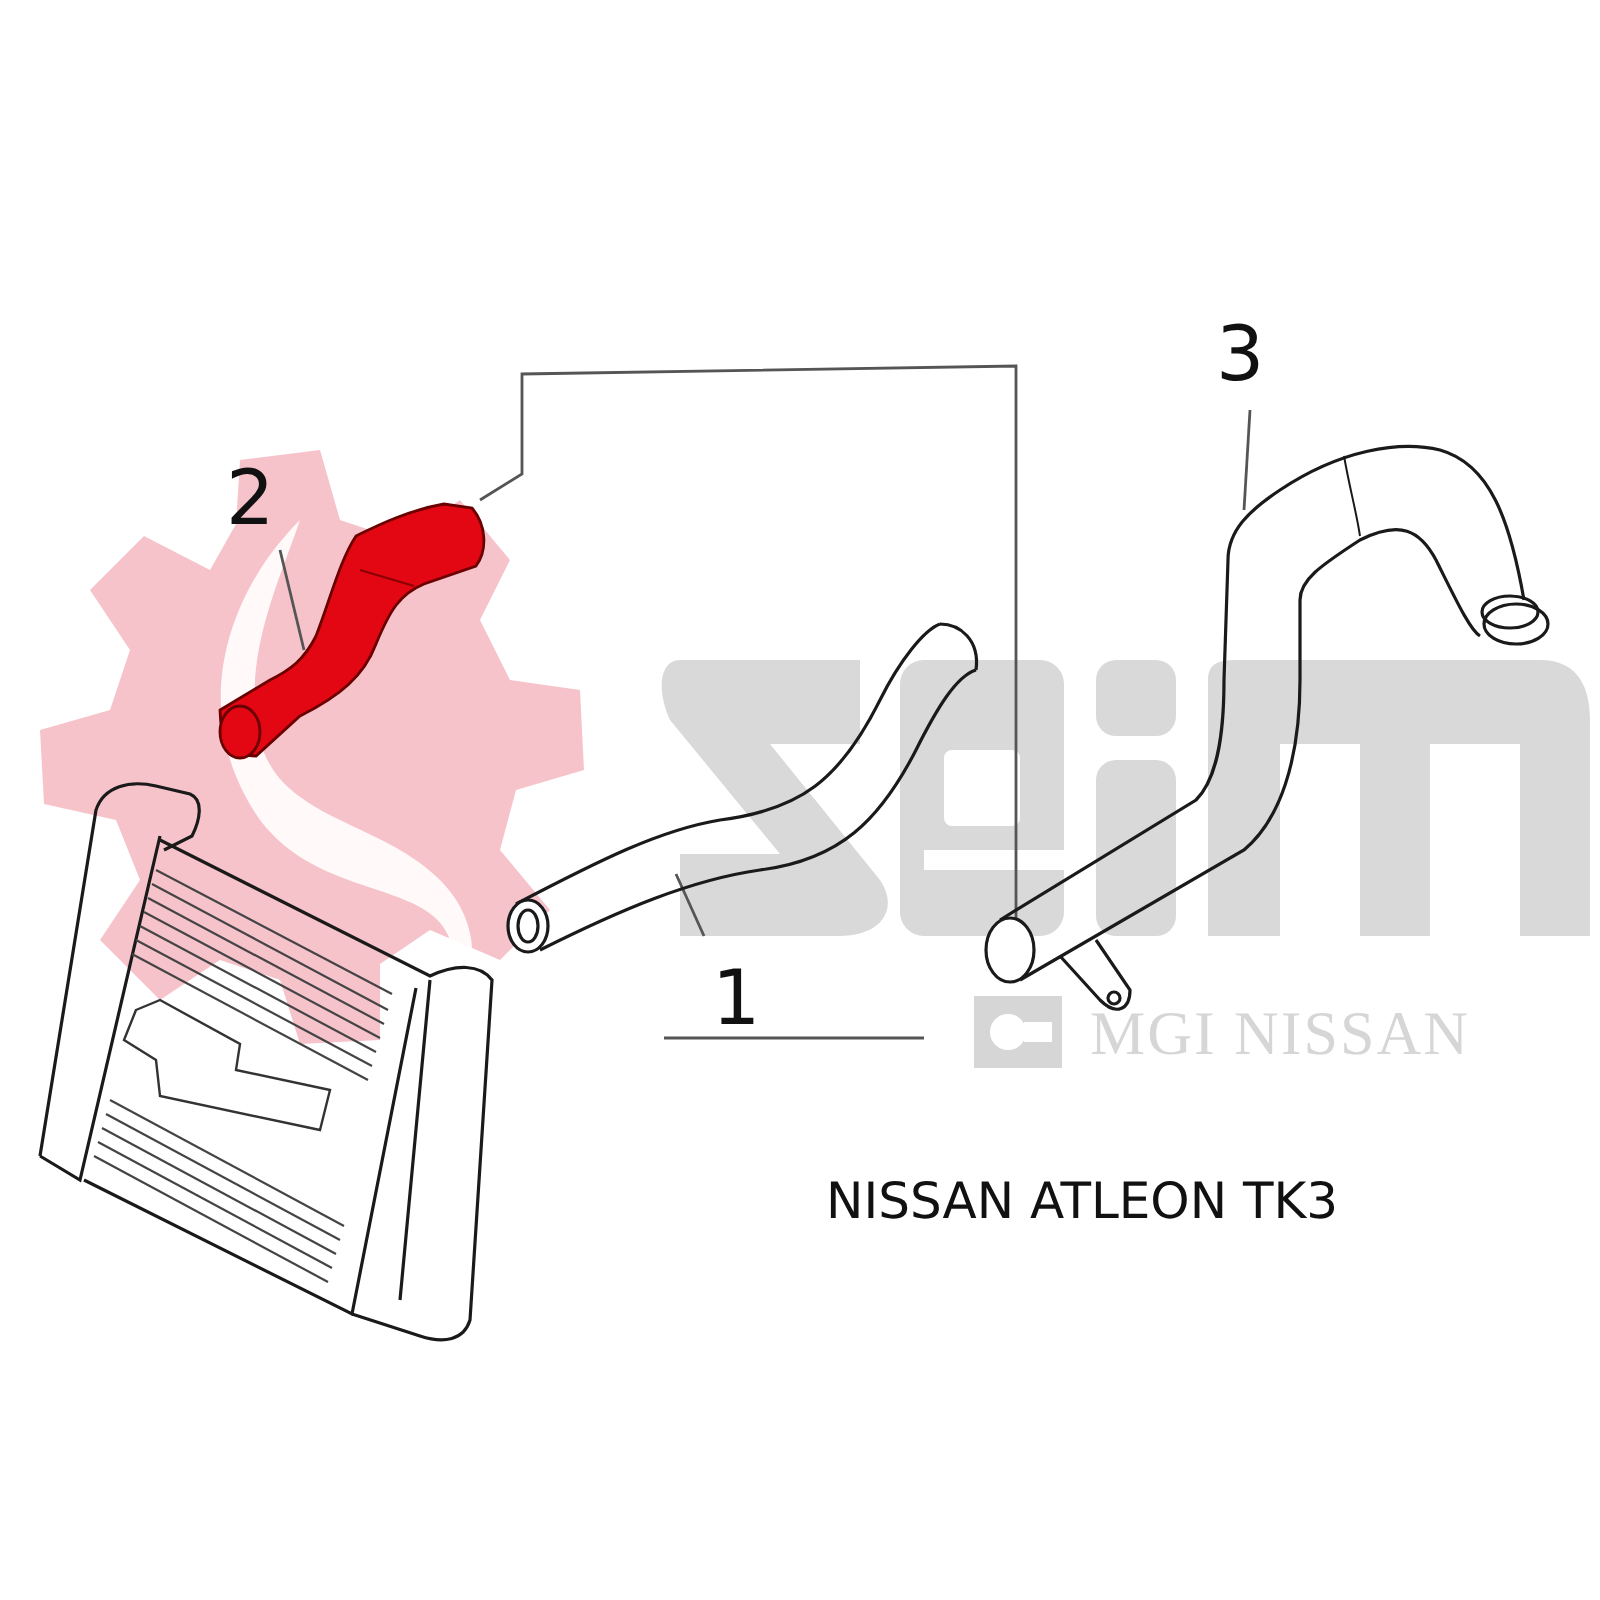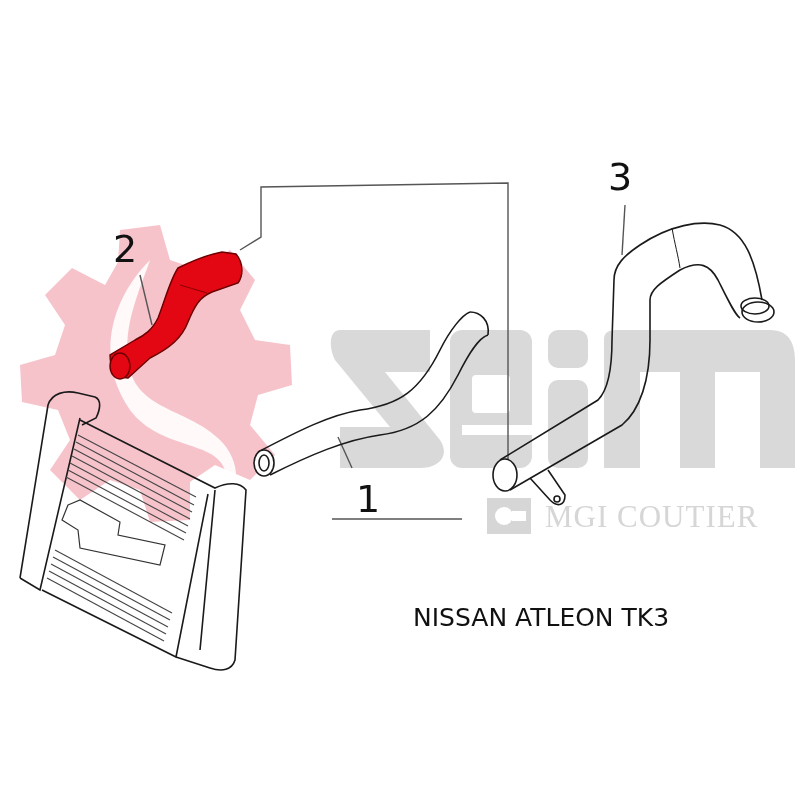--- a/index.html
+++ b/index.html
@@ -1,19 +1,19 @@
 <!DOCTYPE html>
 <html><head>
 <meta charset="utf-8">
 <style>
   html, body { margin: 0; padding: 0; background: #ffffff; }
   #canvas { position: relative; width: 800px; height: 800px; overflow: hidden; background: #ffffff; font-family: "Liberation Sans", "DejaVu Sans", sans-serif; }
   svg { position: absolute; left: 0; top: 0; }
   .callout { position: absolute; font-family: "DejaVu Sans", "Liberation Sans", sans-serif; font-size: 38px; color: #111; line-height: 1; }
-  .caption { position: absolute; left: 413px; top: 603px; font-family: "DejaVu Sans", "Liberation Sans", sans-serif; font-size: 25px; color: #111; letter-spacing: 0px; }
+  .caption { position: absolute; left: 413px; top: 586px; font-family: "DejaVu Sans", "Liberation Sans", sans-serif; font-size: 25px; color: #111; letter-spacing: 0px; }
   .brand-text { position: absolute; left: 545px; top: 499px; font-family: "Liberation Serif", "DejaVu Serif", serif; font-size: 31px; color: #d6d6d6; letter-spacing: 1px; }
 </style>
 </head>
 <body>
 
 <div id="canvas">
 
   <svg width="800" height="800" viewBox="0 0 800 800">
 
     <g>
@@ -91,15 +91,15 @@
       <ellipse cx="505" cy="475" rx="12" ry="16" fill="#ffffff"></ellipse>
       <path d="M530,478 L550,500 C558,508 565,505 565,495 L548,470"></path>
       <circle cx="557" cy="499" r="3"></circle>
     </g>
   </svg>
 
   <div class="callout" style="left:113px; top:230px;">2</div>
   <div class="callout" style="left:356px; top:480px;">1</div>
   <div class="callout" style="left:608px; top:158px;">3</div>
 
-  <div class="brand-text">MGI COUTIER</div>
+  <div class="brand-text">MGI NISSAN</div>
   <div class="caption">NISSAN ATLEON TK3</div>
 </div>
 
 </body></html>

